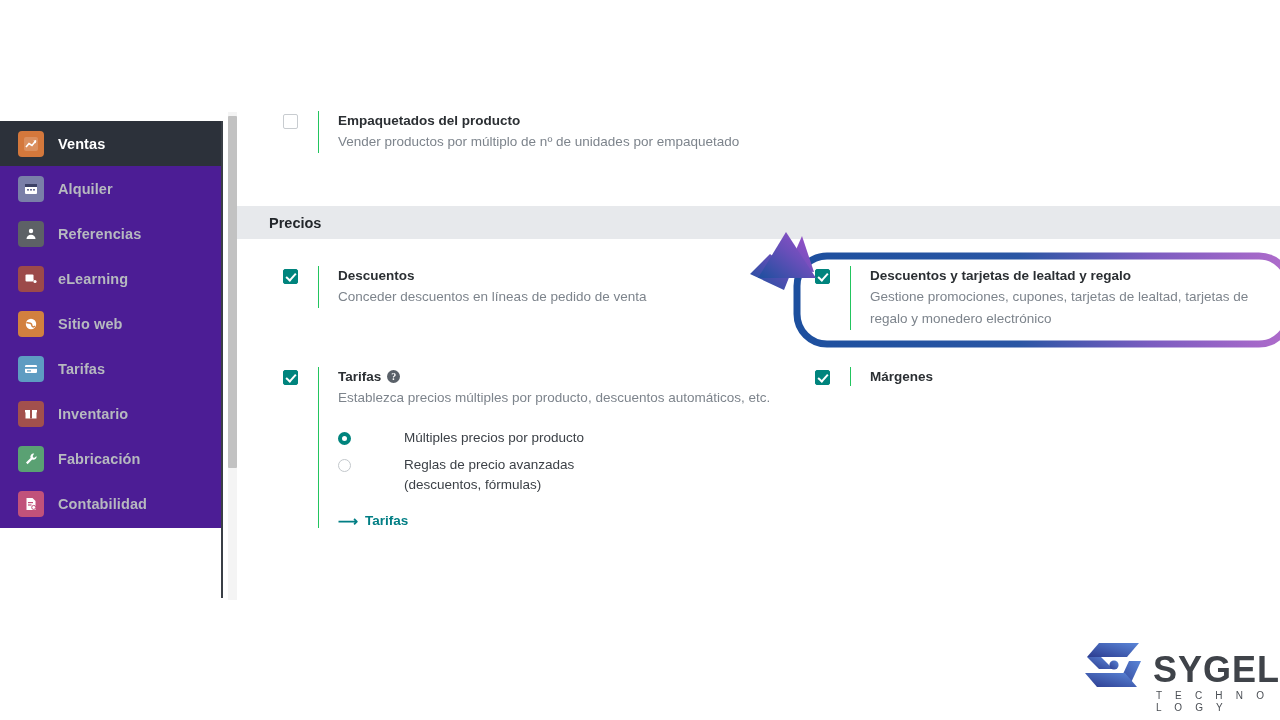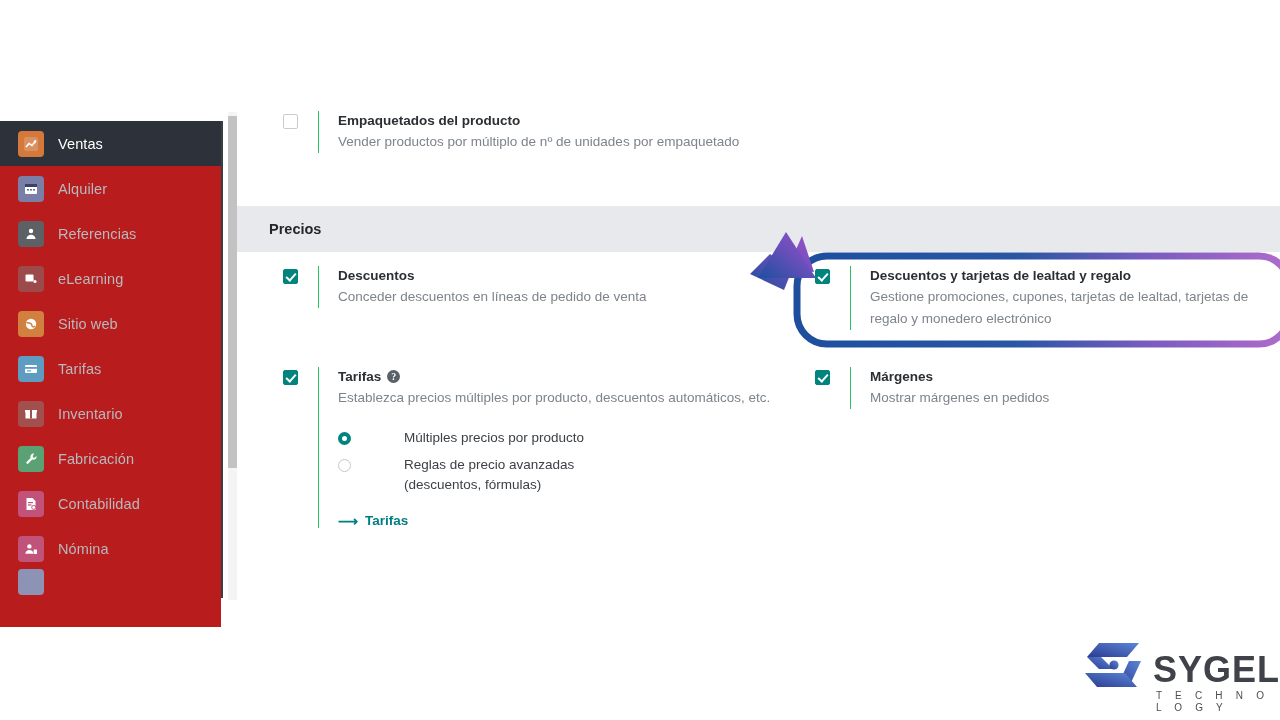--- a/index.html
+++ b/index.html
@@ -7,23 +7,24 @@
     width: 1280px; height: 720px;
     background: #ffffff;
     font-family: "Liberation Sans", sans-serif;
     overflow: hidden;
   }
   #root { position: relative; width: 1280px; height: 720px; background:#fff; }
 
   
   #sidebar {
     position: absolute; left: 0; top: 121px;
-    width: 221px; height: 506px;
-    background: #b91c1c;
+    width: 221px; height: 407px;
+    background: #4c1d95;
     overflow: hidden;
+    font-weight: bold;
   }
   .nav-item {
     display: flex; align-items: center;
     height: 45px; padding-left: 18px;
     color: #b6b9bf; font-size: 14.5px;
     white-space: nowrap;
   }
   .nav-item.active { background: #2c313a; color: #ffffff; }
   .nav-ico {
     width: 26px; height: 26px; border-radius: 4px;
@@ -87,21 +88,21 @@
     display: inline-flex; align-items: center; justify-content: center;
     width: 13px; height: 13px; border-radius: 50%;
     background: #5a6169; color: #fff;
     font-size: 10px; font-weight: bold; line-height: 1;
     font-family: "Liberation Serif", serif;
   }
 
   
   #band {
     position: absolute; left: 0; top: 101px;
-    width: 1043px; height: 46px;
+    width: 1043px; height: 33px;
     background: #e7e9ec;
     display: flex; align-items: center; padding-left: 32px;
   }
   #band span { font-size: 14.5px; font-weight: bold; color: #23272b; }
 
   
   .radio-row { display: flex; align-items: flex-start; margin-top: 2px; gap: 43px; }
   .radio {
     width: 13px; height: 13px; flex: 0 0 13px; border-radius: 50%;
     border: 1px solid #c3c8cc; background: #fff;
@@ -334,21 +335,20 @@
           </div>
         </div>
       </div>
     </div>
 
     <div class="setting-block" style="left:578px; top:262px; width:400px;">
       <div class="opt-row">
         <span class="cb on"></span>
         <div class="opt-body">
           <div class="opt-title">Márgenes</div>
-          <div class="opt-desc">Mostrar márgenes en pedidos</div>
         </div>
       </div>
     </div>
 
   </div>
 
   <div id="ring">
     <svg width="500" height="96" viewBox="0 0 500 96">
       <defs>
         <linearGradient id="ringGrad" x1="0" y1="0" x2="1" y2="0">

